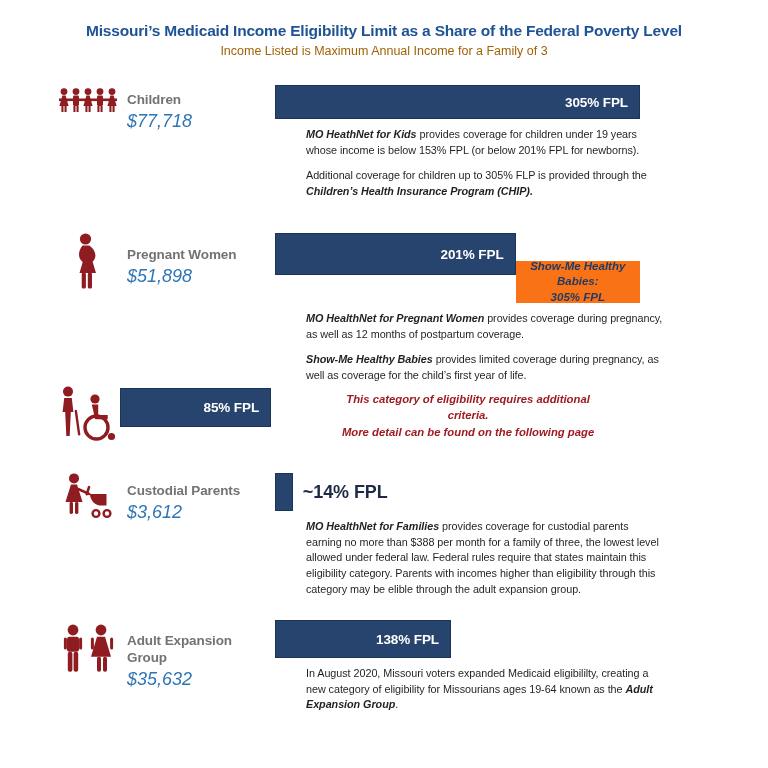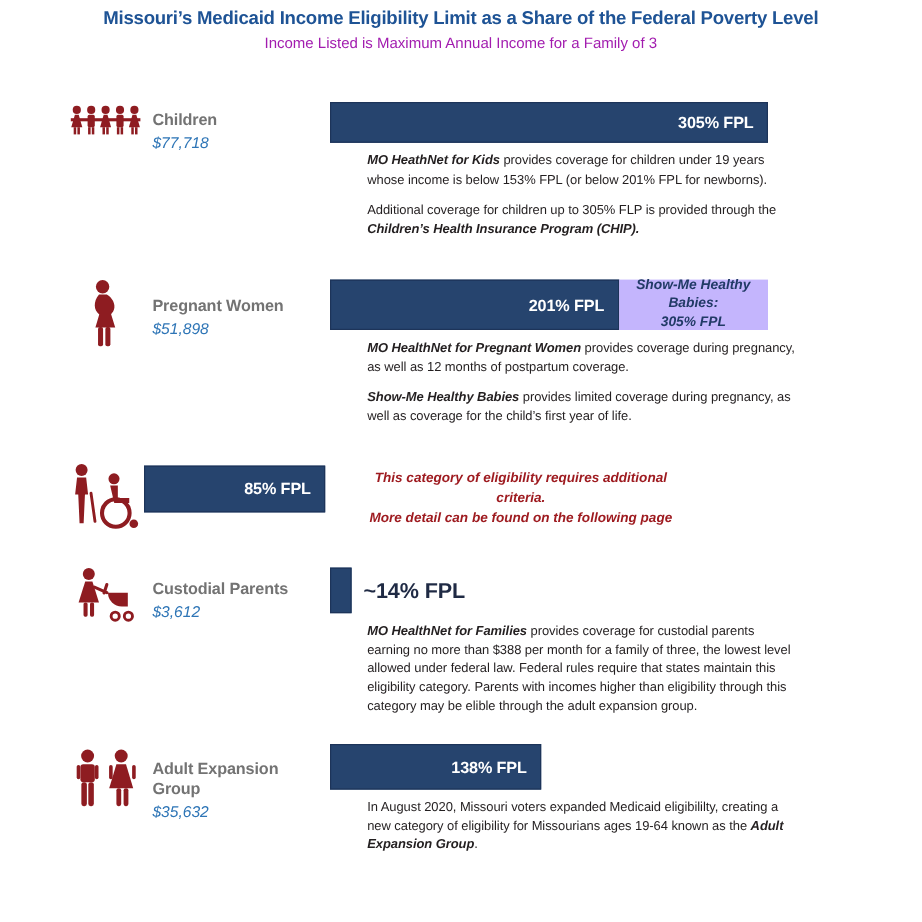--- a/index.html
+++ b/index.html
@@ -4,56 +4,56 @@
 <style>
   * { margin:0; padding:0; box-sizing:border-box; }
   html,body { width:768px; height:768px; }
   body {
     font-family:"Liberation Sans", sans-serif;
     background:#ffffff;
     position:relative;
     color:#231f20;
     overflow:hidden;
   }
-  .header { position:absolute; top:7px; left:0; width:768px; text-align:center; }
+  .header { position:absolute; top:22px; left:0; width:768px; text-align:center; }
   .title { font-size:15.5px; font-weight:bold; color:#1e5395; letter-spacing:-0.2px; }
-  .subtitle { font-size:12.5px; color:#a21caf; margin-top:4px; }
+  .subtitle { font-size:12.5px; color:#a16207; margin-top:4px; }
 
   .row { position:absolute; left:55px; width:607px; display:flex; }
   .icon-cell  { width:65px; flex:0 0 65px; display:flex; justify-content:center; align-items:flex-start; }
   .label-cell { width:155px; flex:0 0 155px; padding-left:7px; }
   .content-cell { flex:1 1 auto; }
 
   .cat-label { font-size:13.5px; font-weight:bold; color:#737373; line-height:1.25; letter-spacing:-0.1px; }
-  .income { font-size:13px; font-style:italic; color:#2e75b6; margin-top:2px; }
+  .income { font-size:18px; font-style:italic; color:#2e75b6; margin-top:2px; }
 
   .bar-area { width:365px; position:relative; }
   .bar-flex { display:flex; width:365px; }
   .bar {
     background:#26446e; border:1px solid #1d3459;
     display:flex; align-items:center; justify-content:flex-end;
     color:#ffffff; font-weight:bold; font-size:13.5px;
     padding-right:11px; letter-spacing:-0.1px;
   }
   .bar.no-label { padding-right:0; }
   .bar-secondary {
-    background:#c4b5fd;
+    background:#f97316;
     display:flex; flex-direction:column; align-items:center; justify-content:center;
     color:#213a66; font-size:11.5px; font-weight:bold; font-style:italic;
-    line-height:1.35; text-align:center;
+    line-height:1.35; text-align:center;margin-top:28px;
   }
   .outside-bar-label { font-size:18px; font-weight:bold; color:#1f2a44; margin:9px 0 0 10px; letter-spacing:-0.1px; }
 
   .desc { width:389px; margin-top:8px; }
   .desc p { font-size:10.8px; line-height:1.45; color:#231f20; margin-bottom:10px; letter-spacing:-0.05px;margin-left:31px; }
   .desc p:last-child { margin-bottom:0; }
   .run-b { font-weight:bold; font-style:italic; }
 
   .red-note {
-    width:258px; margin-left:34px; margin-top:5px;
+    width:258px; margin-left:68px; margin-top:5px;
     font-size:11.3px; font-style:italic; font-weight:600;
     color:#9e1b20; text-align:center; line-height:1.45;
   }
 
   .icon-red { fill:#8e1c21; stroke:none; }
   .icon-stroke { fill:none; stroke:#8e1c21; }
 </style>
 </head>
 <body>
 

